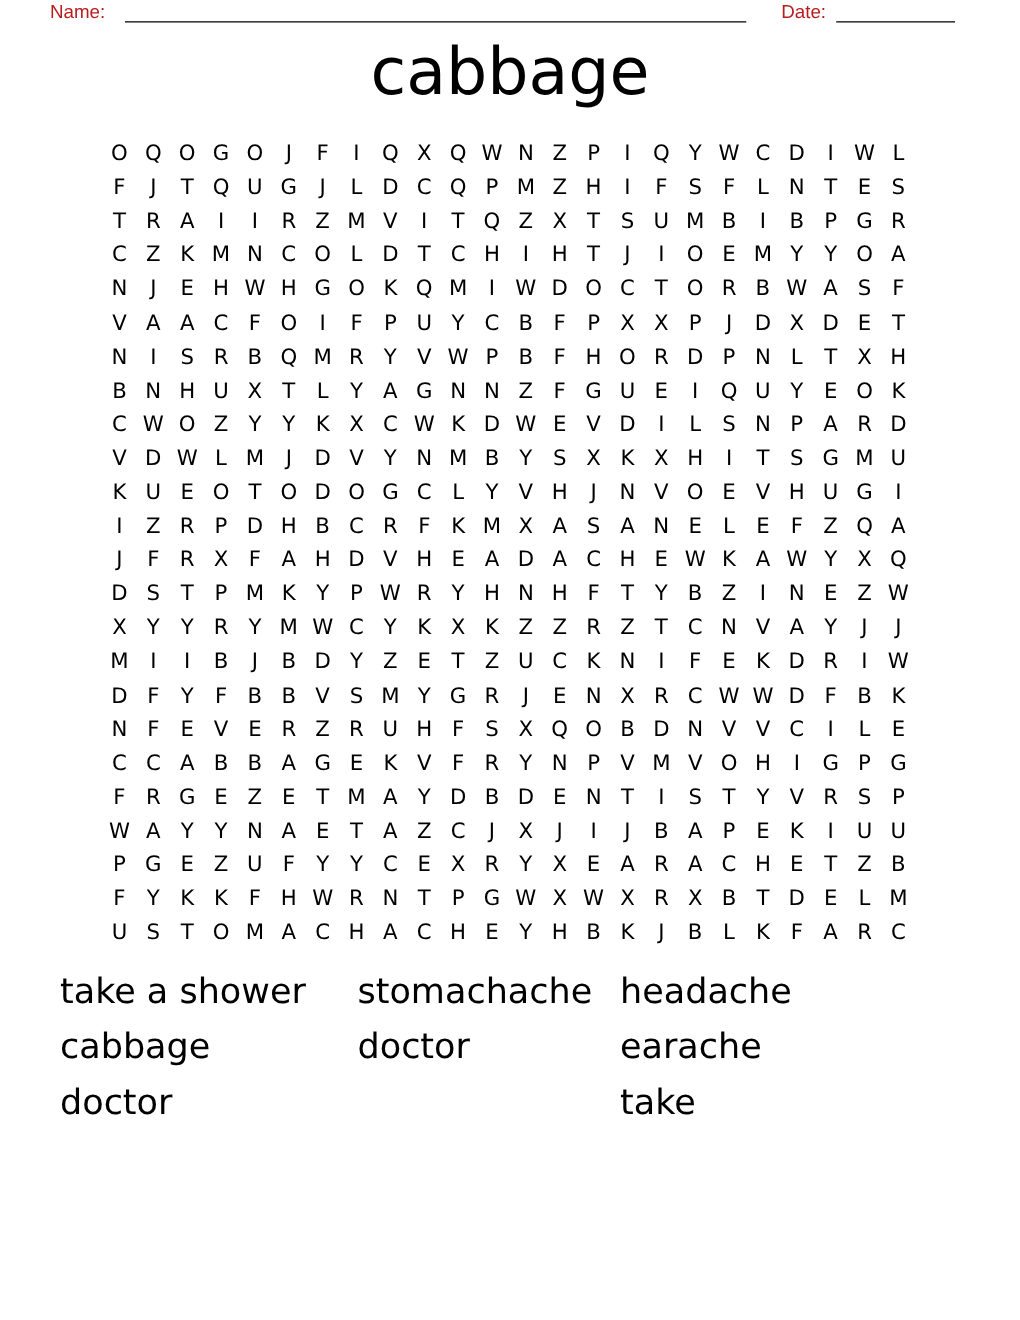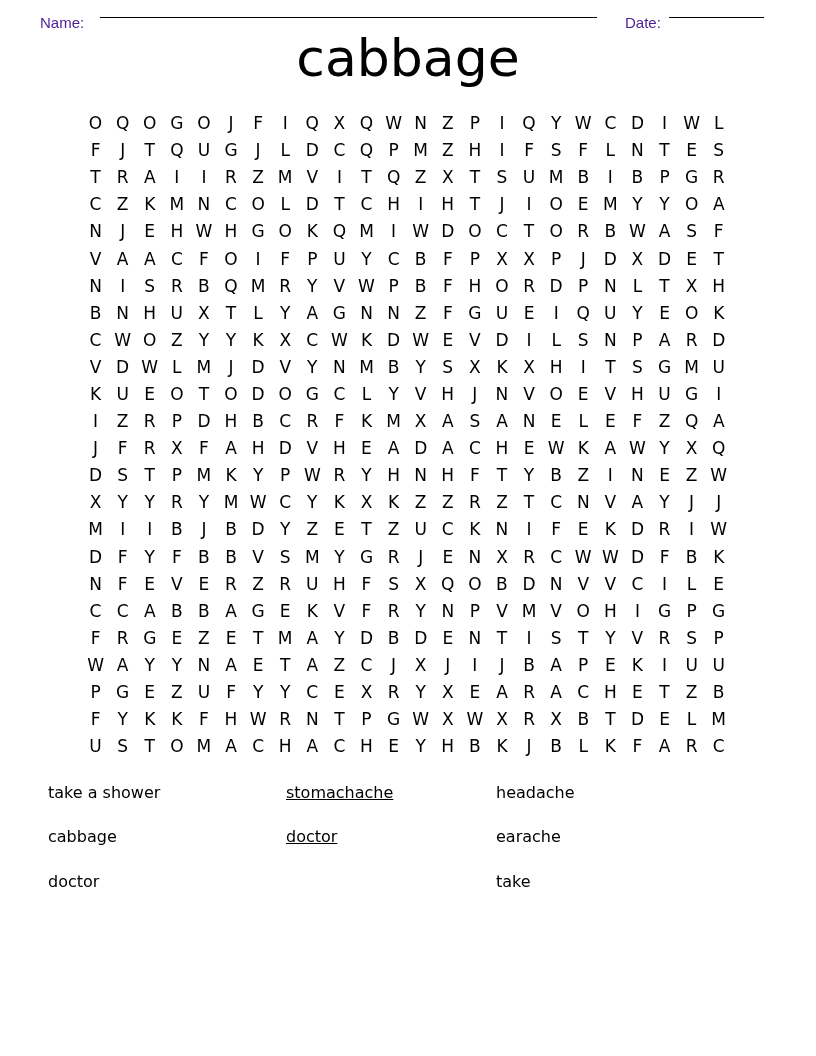--- a/index.html
+++ b/index.html
@@ -11,24 +11,24 @@
     width: 816px;
     height: 1056px;
     position: relative;
     font-family: "DejaVu Sans", sans-serif;
     color: #000000;
     overflow: hidden;
   }
   
   .hdr-label {
     position: absolute;
-    top: 14px;
+    top: 1px;
     font-family: "Liberation Sans", sans-serif;
     font-size: 15px;
-    color: #4c1d95;
+    color: #b91c1c;
     white-space: nowrap;
   }
   #name-label { left: 40px; }
   #date-label { left: 625px; }
   .blank-line {
     position: absolute;
     top: 0px;
     height: 17px;
     border-bottom: 1.6px solid #000;
   }
@@ -66,24 +66,24 @@
     line-height: 1;
     color: #000;
   }
 
   
   .word-col {
     position: absolute;
     top: 779px;
   }
   #word-col-0 { left: 48px; }
-  #word-col-1 { left: 286px; text-decoration: underline; }
+  #word-col-1 { left: 286px; }
   #word-col-2 { left: 496px; }
   .word-col .word {
-    font-size: 16px;
+    font-size: 28px;
     line-height: 28px;
     margin-bottom: 16.3px;
     white-space: nowrap;
     color: #000;
   }
 </style>
 </head>
 <body>
 
 <span id="name-label" class="hdr-label">Name:</span>

